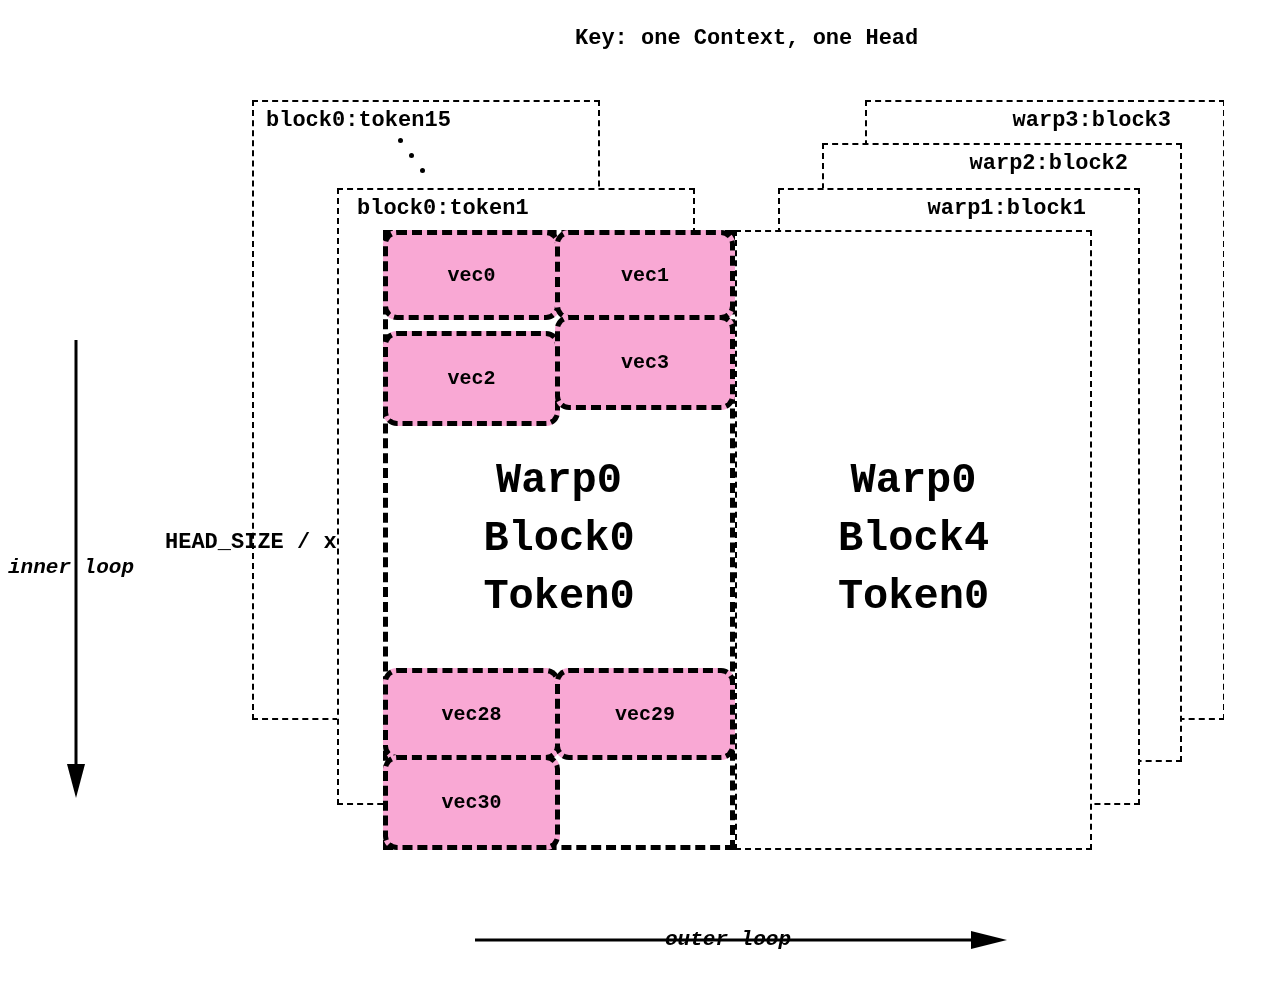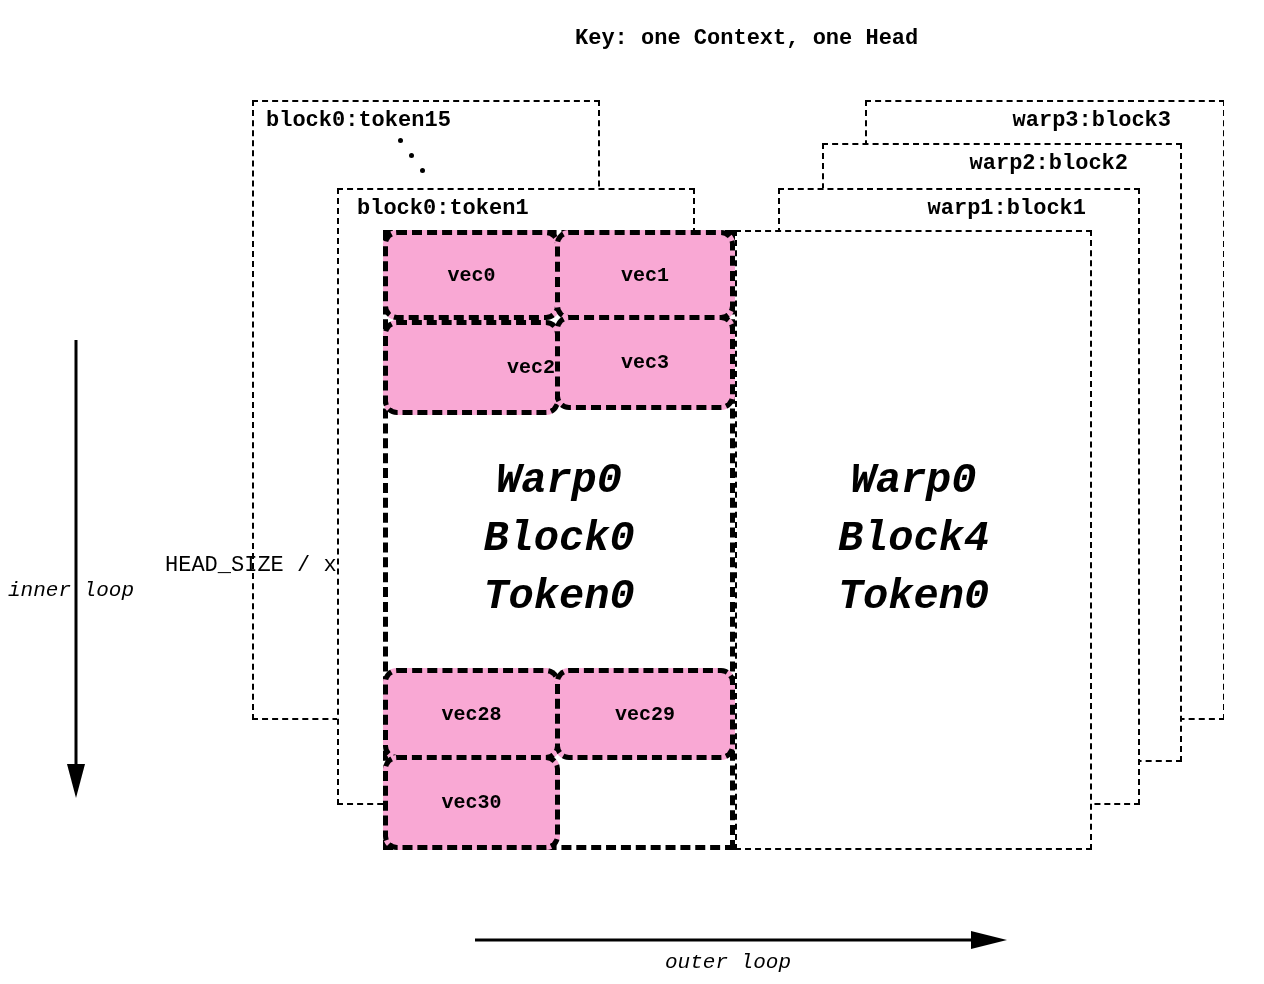--- a/index.html
+++ b/index.html
@@ -38,31 +38,29 @@
     background:#f9a8d4;
     display:flex;
     align-items:center;
     justify-content:center;
     font-weight:bold;
     font-size:20px;
   }
   .caption {
     position:absolute;
     font-weight:bold;
-    font-style:italic;
     font-size:42px;
     line-height:58px;
     text-align:center;
   }
   .note {
     position:absolute;
-    font-weight:normal;
+    font-weight:bold;
     font-size:22px;
     white-space:nowrap;
-    margin-top:23px;
   }
   .loop { font-style:italic; font-size:21px; }
   .title { position:absolute; font-weight:bold; font-size:22px; white-space:nowrap; }
   .arrow-svg { position:absolute; }
   .dots { position:absolute; width:40px; height:46px; }
   .dot {
     position:absolute;
     width:5px; height:5px;
     background:#000;
     border-radius:50%;
@@ -104,21 +102,21 @@
   </div>
 
   <div class="main-box" style="left:383px; top:230px; width:352px; height:620px;"></div>
 
   <div class="vec over" style="left:383px; top:230px; width:177px; height:90px;">
       <span>vec0</span>
     </div>
   <div class="vec over" style="left:555px; top:230px; width:180px; height:90px;">
       <span>vec1</span>
     </div>
-  <div class="vec over" style="left:383px; top:320px; width:177px; height:95px;justify-content:flex-end;">
+  <div class="vec over" style="left:383px; top:331px; width:177px; height:95px;">
       <span>vec2</span>
     </div>
   <div class="vec over" style="left:555px; top:315px; width:180px; height:95px;">
       <span>vec3</span>
     </div>
 
   <div class="vec over" style="left:383px; top:668px; width:177px; height:92px;">
       <span>vec28</span>
     </div>
   <div class="vec over" style="left:555px; top:668px; width:180px; height:92px;">

